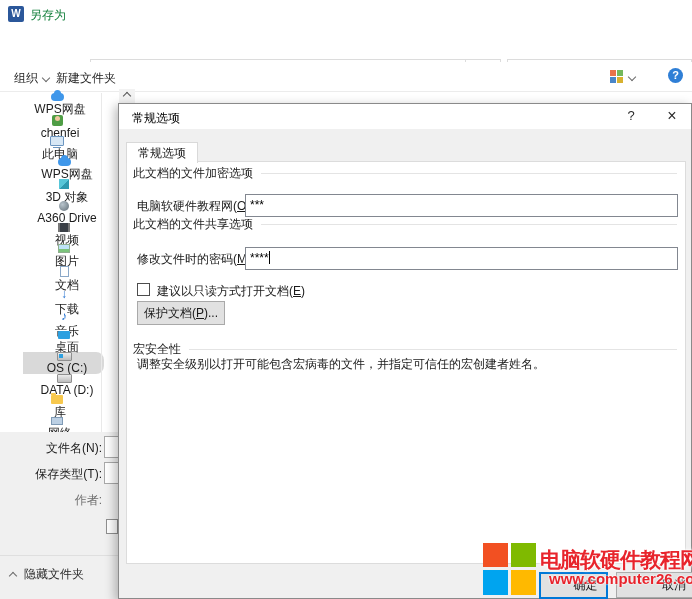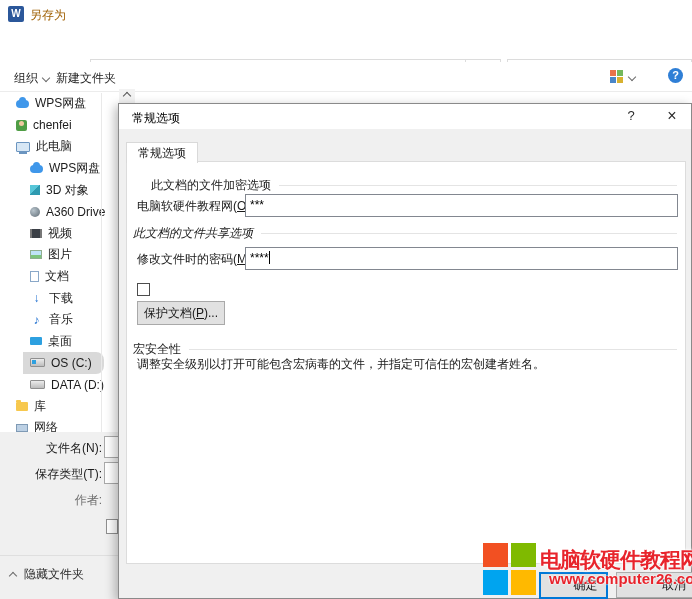--- a/index.html
+++ b/index.html
@@ -3,21 +3,21 @@
 <meta charset="utf-8">
 <style>
   html,body{margin:0;padding:0;background:#fff;}
   #app{position:relative;width:692px;height:599px;background:#fff;overflow:hidden;
        font-family:"Liberation Sans","DejaVu Sans",sans-serif;font-size:12px;color:#1c1c1c;}
 
   
   .titlebar{position:absolute;left:0;top:0;width:692px;height:28px;background:#fff;}
   .word-icon{position:absolute;left:8px;top:6px;width:16px;height:16px;background:#2b579a;border-radius:2px;
              color:#fff;font-weight:bold;font-size:10px;line-height:16px;text-align:center;}
-  .win-title{position:absolute;left:30px;top:7px;color:#a16207;}
+  .win-title{position:absolute;left:30px;top:7px;color:#15803d;}
 
   
   .navbar{position:absolute;left:0;top:28px;width:692px;height:34px;background:#fff;}
   .nav-arrow{position:absolute;top:37px;font-size:14px;line-height:16px;}
   .a-back{left:8px;color:#aeaeae;}
   .a-fwd{left:33px;color:#aeaeae;}
   .a-up{left:70px;color:#454545;}
   .chev{display:inline-block;width:5px;height:5px;border-right:1.4px solid #6b6b6b;border-bottom:1.4px solid #6b6b6b;}
   .chev.down{transform:rotate(45deg);}
   .chev.up{transform:rotate(-135deg);}
@@ -44,21 +44,21 @@
   .tb-org{left:14px;} .tb-org .chev{margin-left:5px;margin-bottom:1px;}
   .tb-new{left:56px;}
   .view-btn{position:absolute;left:610px;top:8px;display:flex;align-items:center;}
   .view-ic{width:13px;height:13px;display:grid;grid-template-columns:6px 6px;grid-template-rows:6px 6px;gap:1px;margin-right:6px;}
   .view-ic i{display:block;}
   .help-btn{position:absolute;left:668px;top:6px;width:15px;height:15px;border-radius:50%;background:#2f7fd6;color:#fff;
             font-size:11px;font-weight:bold;text-align:center;line-height:15px;}
 
   
   .sidebar{position:absolute;left:0;top:93px;width:104px;}
-  .side-item{height:21.6px;display:flex;align-items:center;white-space:nowrap;}
+  .side-item{height:21.6px;display:flex;align-items:center;white-space:nowrap;flex-direction:column;}
   .side-item.lvl0{padding-left:16px;}
   .side-item.lvl1{padding-left:30px;}
   .side-item.selected{background:linear-gradient(to right,transparent 23px,#d9d9d9 23px);border-radius:8px;}
   .icn{display:inline-block;margin-right:6px;flex:none;}
   .i-cloud{width:13px;height:8px;background:#3f97ea;border-radius:4px;position:relative;}
   .i-cloud::before{content:"";position:absolute;left:3px;top:-3px;width:7px;height:7px;background:#3f97ea;border-radius:50%;}
   .i-user{width:11px;height:11px;border-radius:2px;background:#4f9d45;position:relative;overflow:hidden;}
   .i-user::before{content:"";position:absolute;left:3px;top:1px;width:5px;height:5px;border-radius:50%;background:#f0c8a0;}
   .i-pc{width:12px;height:8px;background:#d7e7f5;border:1px solid #6b95c0;border-radius:1px;position:relative;}
   .i-pc::after{content:"";position:absolute;left:2px;bottom:-3px;width:8px;height:1.5px;background:#6b95c0;}
@@ -96,21 +96,21 @@
           border:1px solid #8a8a8a;box-sizing:border-box;box-shadow:-3px 3px 10px rgba(0,0,0,.28);z-index:10;}
   .dlg-titlebar{position:absolute;left:0;top:0;width:100%;height:25px;background:#fff;}
   .dlg-title{position:absolute;left:13px;top:6px;color:#000;}
   .dlg-help{position:absolute;left:504px;top:4px;width:16px;height:16px;text-align:center;line-height:16px;color:#2b2b2b;font-size:13px;}
   .dlg-close{position:absolute;left:543px;top:2px;width:20px;height:20px;text-align:center;line-height:20px;color:#2b2b2b;font-size:16px;}
   .dlg-tab{position:absolute;left:7px;top:38px;height:20px;line-height:20px;padding:0 11px;background:#fff;
            border:1px solid #d9d9d9;border-bottom:none;z-index:3;color:#1a1a1a;}
   .dlg-page{position:absolute;left:7px;top:57px;width:560px;height:403px;background:#fff;border:1px solid #dcdcdc;box-sizing:border-box;}
   .grp{position:absolute;left:6px;right:8px;display:flex;align-items:center;height:14px;}
   .grp .ln{flex:1;height:1px;background:#e4e4e4;margin-left:8px;}
-  .g1{top:16px;margin-left:18px;} .g2{top:64px;font-style:italic;} .g3{top:180px;}
+  .g1{top:4px;} .g2{top:55px;} .g3{top:180px;}
   .p-label{position:absolute;white-space:nowrap;color:#1a1a1a;}
   .p-input{position:absolute;left:118px;width:433px;height:23px;background:#fff;border:1px solid #828790;box-sizing:border-box;
            font-size:12px;line-height:21px;padding-left:4px;color:#000;}
   .caret{display:inline-block;width:1px;height:13px;background:#000;vertical-align:-2px;}
   .p-check{position:absolute;left:10px;top:121px;width:13px;height:13px;background:#fff;border:1px solid #4d4d4d;box-sizing:border-box;}
   .win-btn{position:absolute;background:#e1e1e1;border:1px solid #a9a9a9;box-sizing:border-box;color:#1a1a1a;
            text-align:center;display:flex;align-items:center;justify-content:center;white-space:nowrap;}
   .btn-protect{left:10px;top:139px;width:88px;height:24px;}
   .btn-macro{left:477px;top:192px;width:82px;height:23px;}
   .macro-desc{position:absolute;left:10px;top:194px;width:460px;color:#1a1a1a;}
@@ -284,20 +284,21 @@
       <div class="p-input" style="top:32px"><span>***</span></div>
 
       <div class="grp g2">
         <span class="t">此文档的文件共享选项</span>
           <span class="ln"></span>
       </div>
       <span class="p-label" style="left:10px;top:89px"><span>修改文件时的密码(</span><u>M</u><span>):</span></span>
       <div class="p-input" style="top:85px"><span>****</span><span class="caret"></span></div>
 
       <span class="p-check"></span>
+      <span class="p-label" style="left:30px;top:121px"><span>建议以只读方式打开文档(</span><u>E</u><span>)</span></span>
 
       <div class="win-btn btn-protect">
           <span><span>保护文档(</span><u>P</u><span>)...</span></span>
         </div>
 
       <div class="grp g3">
         <span class="t">宏安全性</span>
           <span class="ln"></span>
       </div>
       <span class="macro-desc">调整安全级别以打开可能包含宏病毒的文件，并指定可信任的宏创建者姓名。</span>

